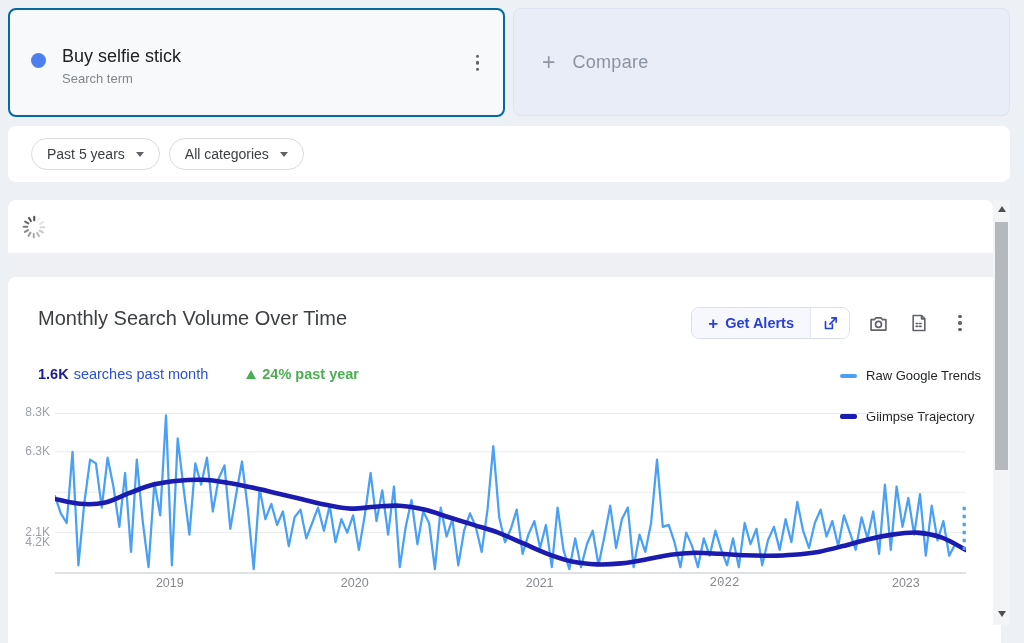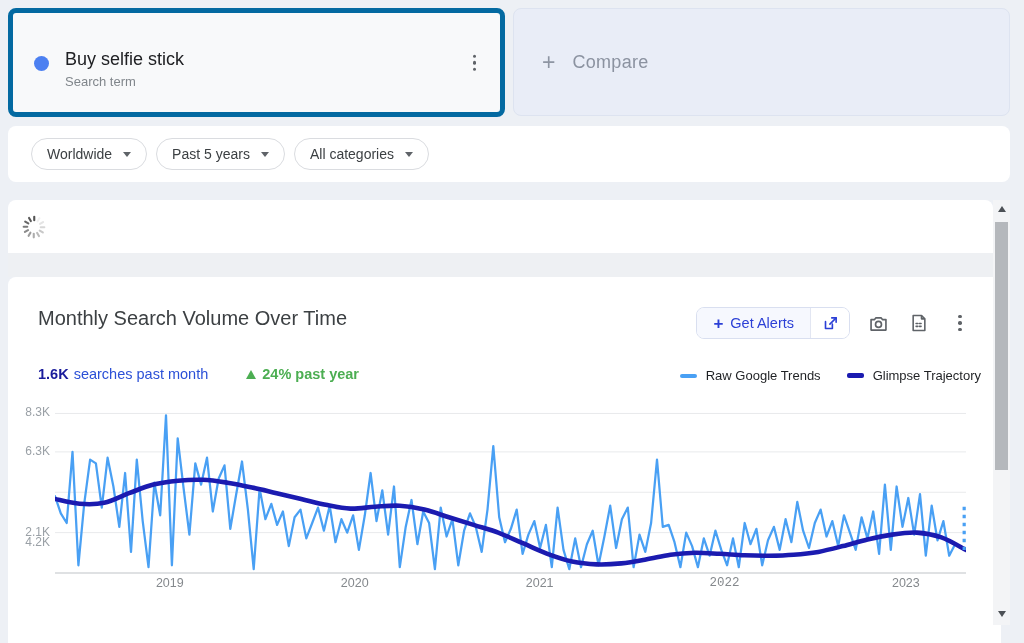--- a/index.html
+++ b/index.html
@@ -1,21 +1,21 @@
 <!DOCTYPE html>
 <html><head>
 <meta charset="utf-8">
 <style>
   html,body{margin:0;padding:0;}
   body{font-family:"Liberation Sans",sans-serif;-webkit-font-smoothing:antialiased;}
   .page{position:relative;width:1024px;height:643px;background:#edf0f5;overflow:hidden;}
 
   
   .term-card{position:absolute;left:8px;top:8px;width:497px;height:109px;background:#f8f9fa;
-    border:5px solid #0369a1;border-radius:8px;box-sizing:border-box;}
+    border:2px solid #0369a1;border-radius:8px;box-sizing:border-box;}
   .term-dot{position:absolute;left:21px;top:43px;width:15px;height:15px;border-radius:50%;}
   .term-title{position:absolute;left:52px;top:36px;font-size:18px;color:#202124;}
   .term-sub{position:absolute;left:52px;top:61px;font-size:13px;color:#80868b;}
   .kebab{position:absolute;right:18px;top:50%;transform:translateY(-50%);display:flex;flex-direction:column;
     gap:3px;padding:6px;cursor:pointer;}
   .kebab i{width:3.5px;height:3.5px;border-radius:50%;background:#5f6368;}
 
   .compare-card{position:absolute;left:513px;top:8px;width:497px;height:108px;background:#e9edf7;
     border:1px solid #dde3f0;border-radius:8px;box-sizing:border-box;display:flex;align-items:center;cursor:pointer;}
   .compare-plus{margin-left:28px;font-size:23px;font-weight:300;color:#8e95a3;line-height:1;}
@@ -38,33 +38,33 @@
   .divider-strip{position:absolute;left:0;top:53px;width:985px;height:24px;background:#eef0f3;}
 
   .chart-card{position:absolute;left:0;top:77px;width:985px;height:400px;background:#fff;border-radius:8px;padding-left:8px;}
   .chart-title{position:absolute;left:30px;top:30px;font-size:20px;color:#3c4043;}
 
   .header-actions{position:absolute;right:28px;top:30px;display:flex;align-items:center;gap:15px;}
   .alerts-pill{display:flex;align-items:stretch;border:1px solid #d9dff0;border-radius:8px;overflow:hidden;
     height:32px;box-sizing:border-box;}
   .alerts-main{display:flex;align-items:center;gap:7px;background:#f6f8fe;padding:0 16px;cursor:pointer;}
   .alerts-plus{font-size:17px;font-weight:700;color:#2b3fd6;line-height:1;}
-  .alerts-label{font-size:14.5px;font-weight:400;color:#2b3fd6;}
+  .alerts-label{font-size:14.5px;font-weight:700;color:#2b3fd6;}
   .alerts-ext{display:flex;align-items:center;justify-content:center;width:38px;background:#fff;
     border-left:1px solid #e2e6f2;cursor:pointer;color:#2b3fd6;}
   .icon-btn{display:flex;align-items:center;justify-content:center;width:26px;height:26px;color:#5f6368;cursor:pointer;}
 
   .stats-row{position:absolute;left:30px;top:89px;display:flex;align-items:center;font-size:14.5px;}
   .stat-value{font-weight:700;}
   .stat-label{margin-left:5px;}
   .trend-up{margin-left:38px;width:0;height:0;border-left:5.5px solid transparent;
     border-right:5.5px solid transparent;border-bottom:9px solid #4cae52;}
   .trend-text{margin-left:6px;font-weight:700;}
 
-  .legend{position:absolute;right:20px;top:91px;display:flex;align-items:flex-start;gap:26px;}
+  .legend{position:absolute;right:20px;top:91px;display:flex;align-items:flex-start;gap:26px;flex-direction:column;}
   .legend-item{display:flex;align-items:center;gap:9px;}
   .legend-dash{width:17px;height:4px;border-radius:2px;}
   .legend-dash.thick{height:5px;}
   .legend-label{font-size:13px;color:#1f2124;}
 
   .plot{position:absolute;left:47px;top:128px;width:911px;height:170px;}
   .plot svg{display:block;width:100%;height:100%;}
   .y-label{position:absolute;left:6px;width:36px;text-align:right;font-size:12px;color:#9aa0a6;}
   .x-label{position:absolute;top:299px;width:56px;text-align:center;font-size:12.5px;color:#85898d;}
 
@@ -92,24 +92,20 @@
         <i></i>
     </div>
   </div>
 
   <div class="compare-card">
     <span class="compare-plus">+</span>
     <span class="compare-label">Compare</span>
   </div>
 
   <div class="filter-bar">
-    <div class="pill">
-      <span>Worldwide</span>
-      <span class="caret"></span>
-    </div>
     <div class="pill">
       <span>Past 5 years</span>
       <span class="caret"></span>
     </div>
     <div class="pill">
       <span>All categories</span>
       <span class="caret"></span>
     </div>
   </div>
 

